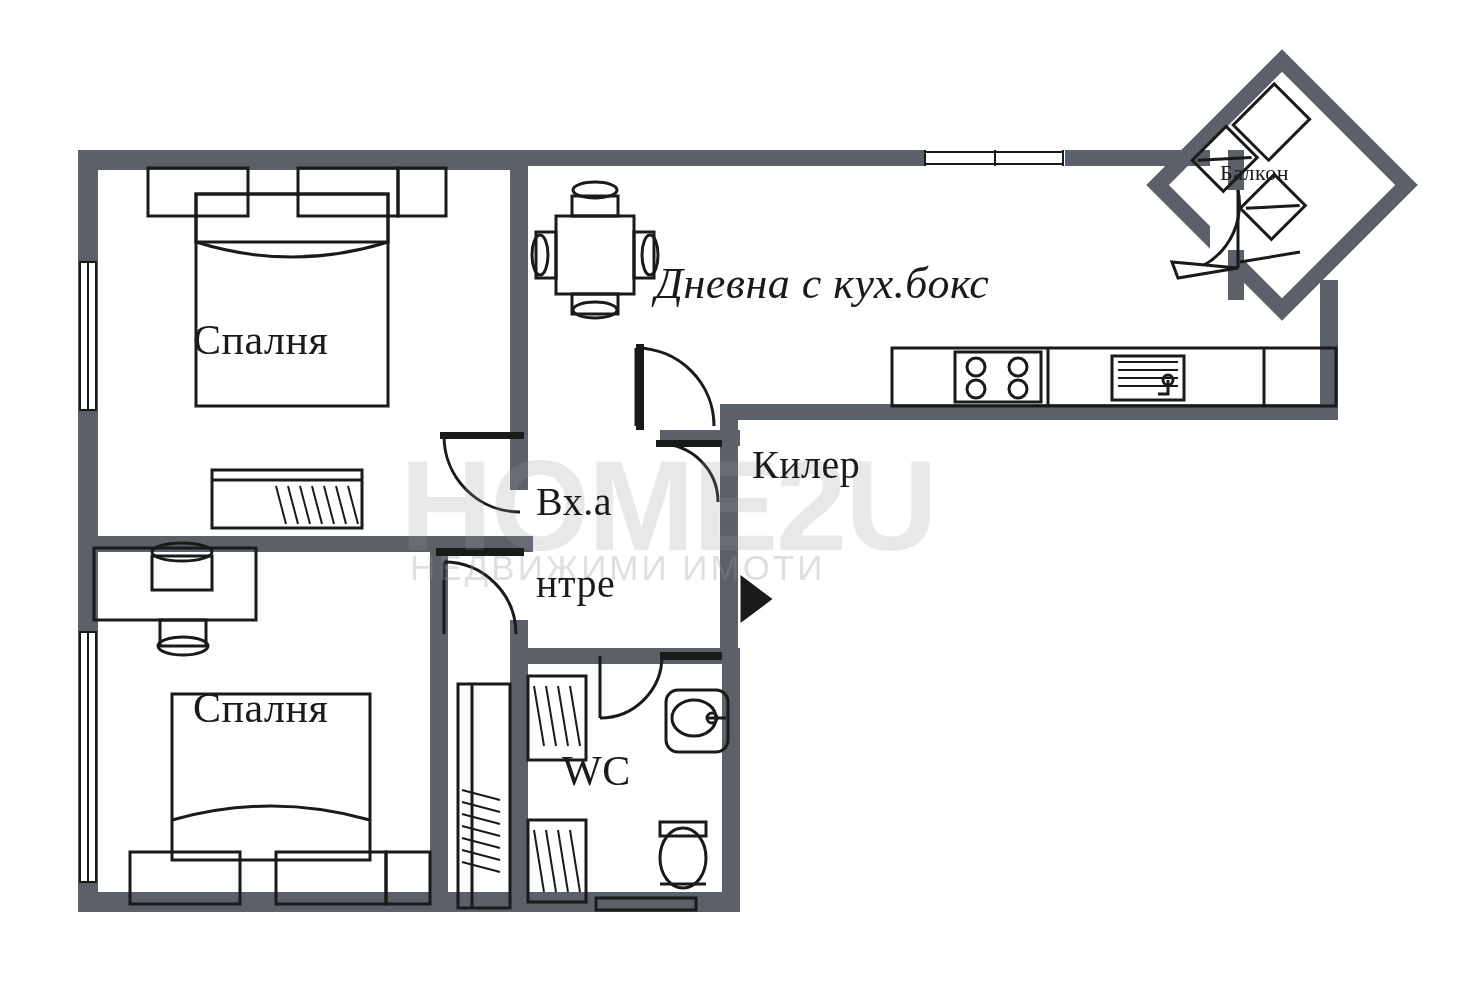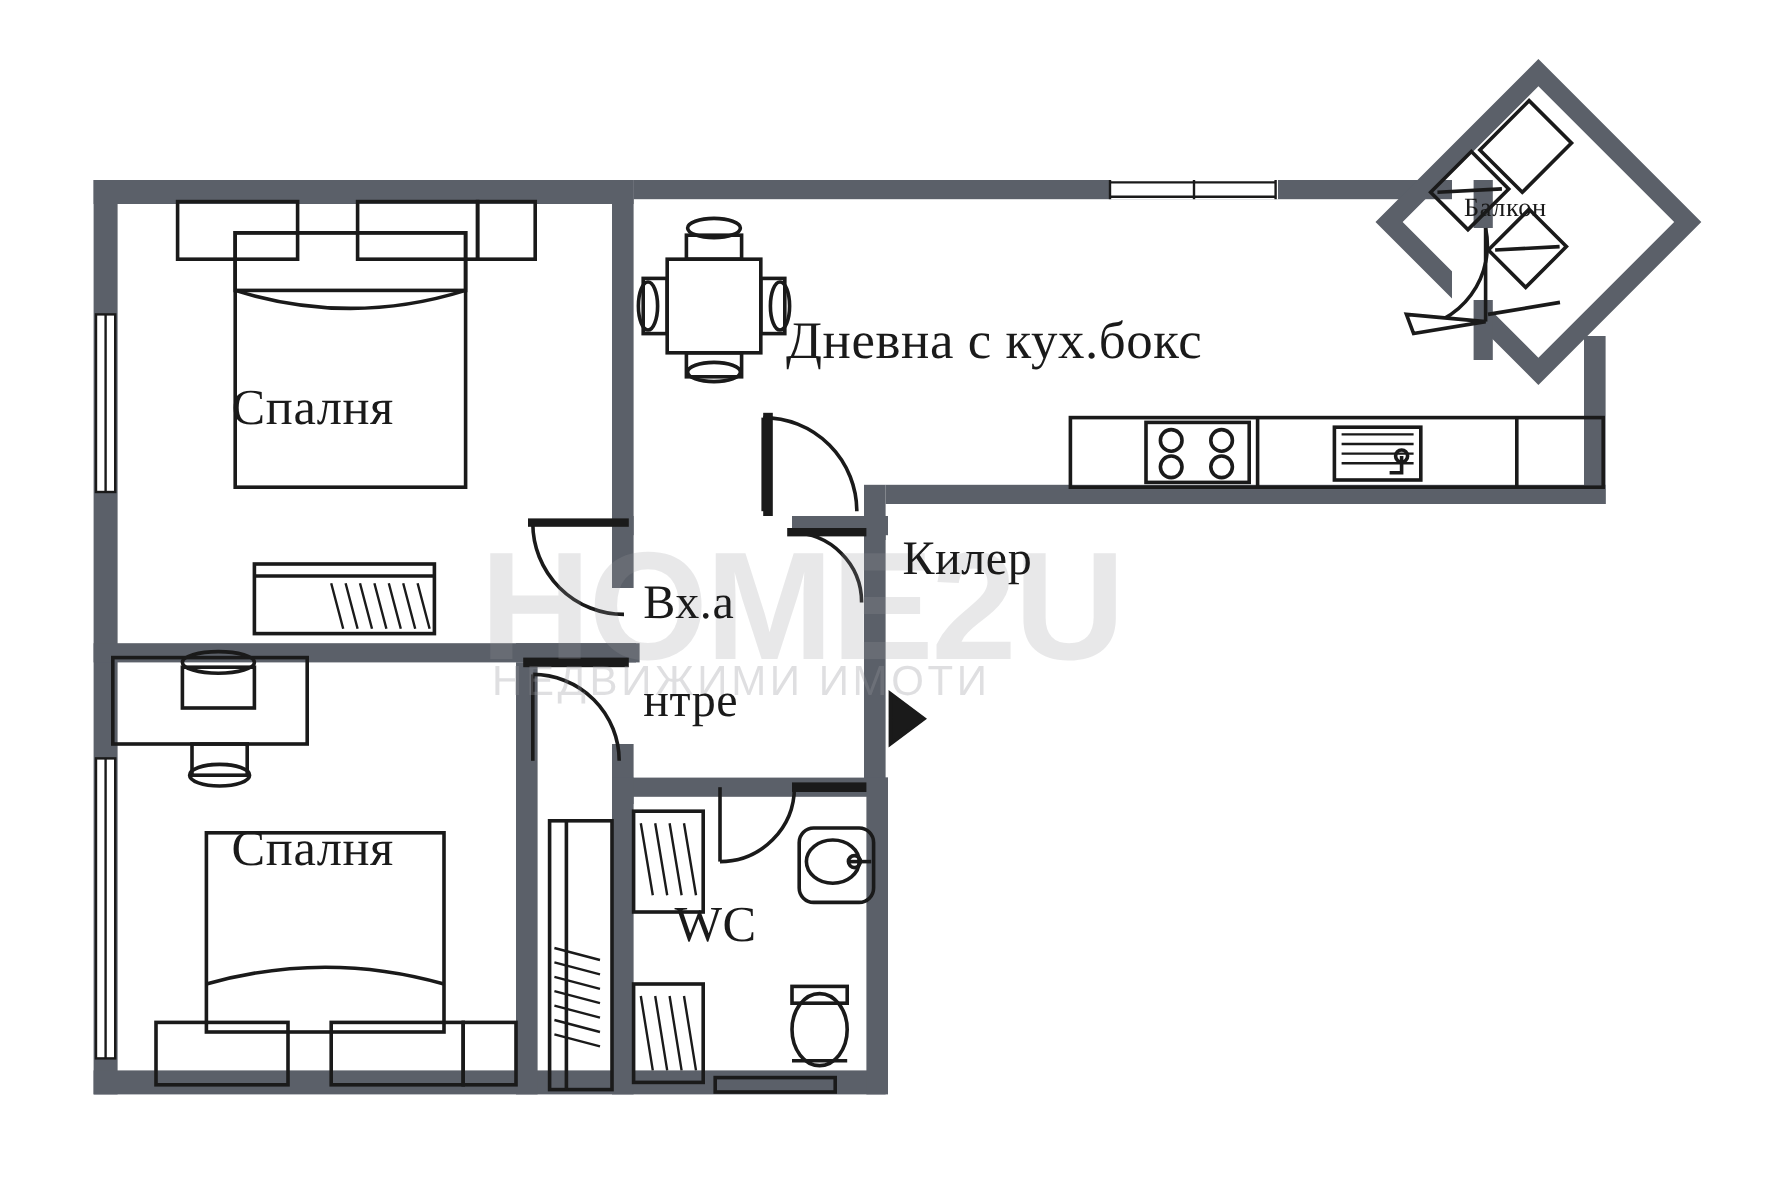--- a/index.html
+++ b/index.html
@@ -28,21 +28,21 @@
   }
   .room-label {
     position: absolute;
     color: #1a1a1a;
     font-family: "Liberation Serif", serif;
     white-space: nowrap;
     letter-spacing: 0.5px;
   }
   .lbl-bedroom1 { left: 193px; top: 316px; font-size: 42px; }
   .lbl-bedroom2 { left: 193px; top: 684px; font-size: 42px; }
-  .lbl-living   { left: 655px; top: 258px; font-size: 44px; }
+  .lbl-living   { left: 655px; top: 258px; font-size: 44px; font-style: italic; }
   .lbl-kiler    { left: 752px; top: 441px; font-size: 40px; text-align: right; }
   .lbl-hall1    { left: 536px; top: 478px; font-size: 40px; }
   .lbl-hall2    { left: 536px; top: 548px; font-size: 40px; margin-top: 12px; }
   .lbl-wc       { left: 562px; top: 747px; font-size: 42px; }
   .lbl-balcony  { left: 1220px; top: 160px; font-size: 22px; }
 
   .watermark {
     position: absolute;
     left: 0;
     top: 0;

